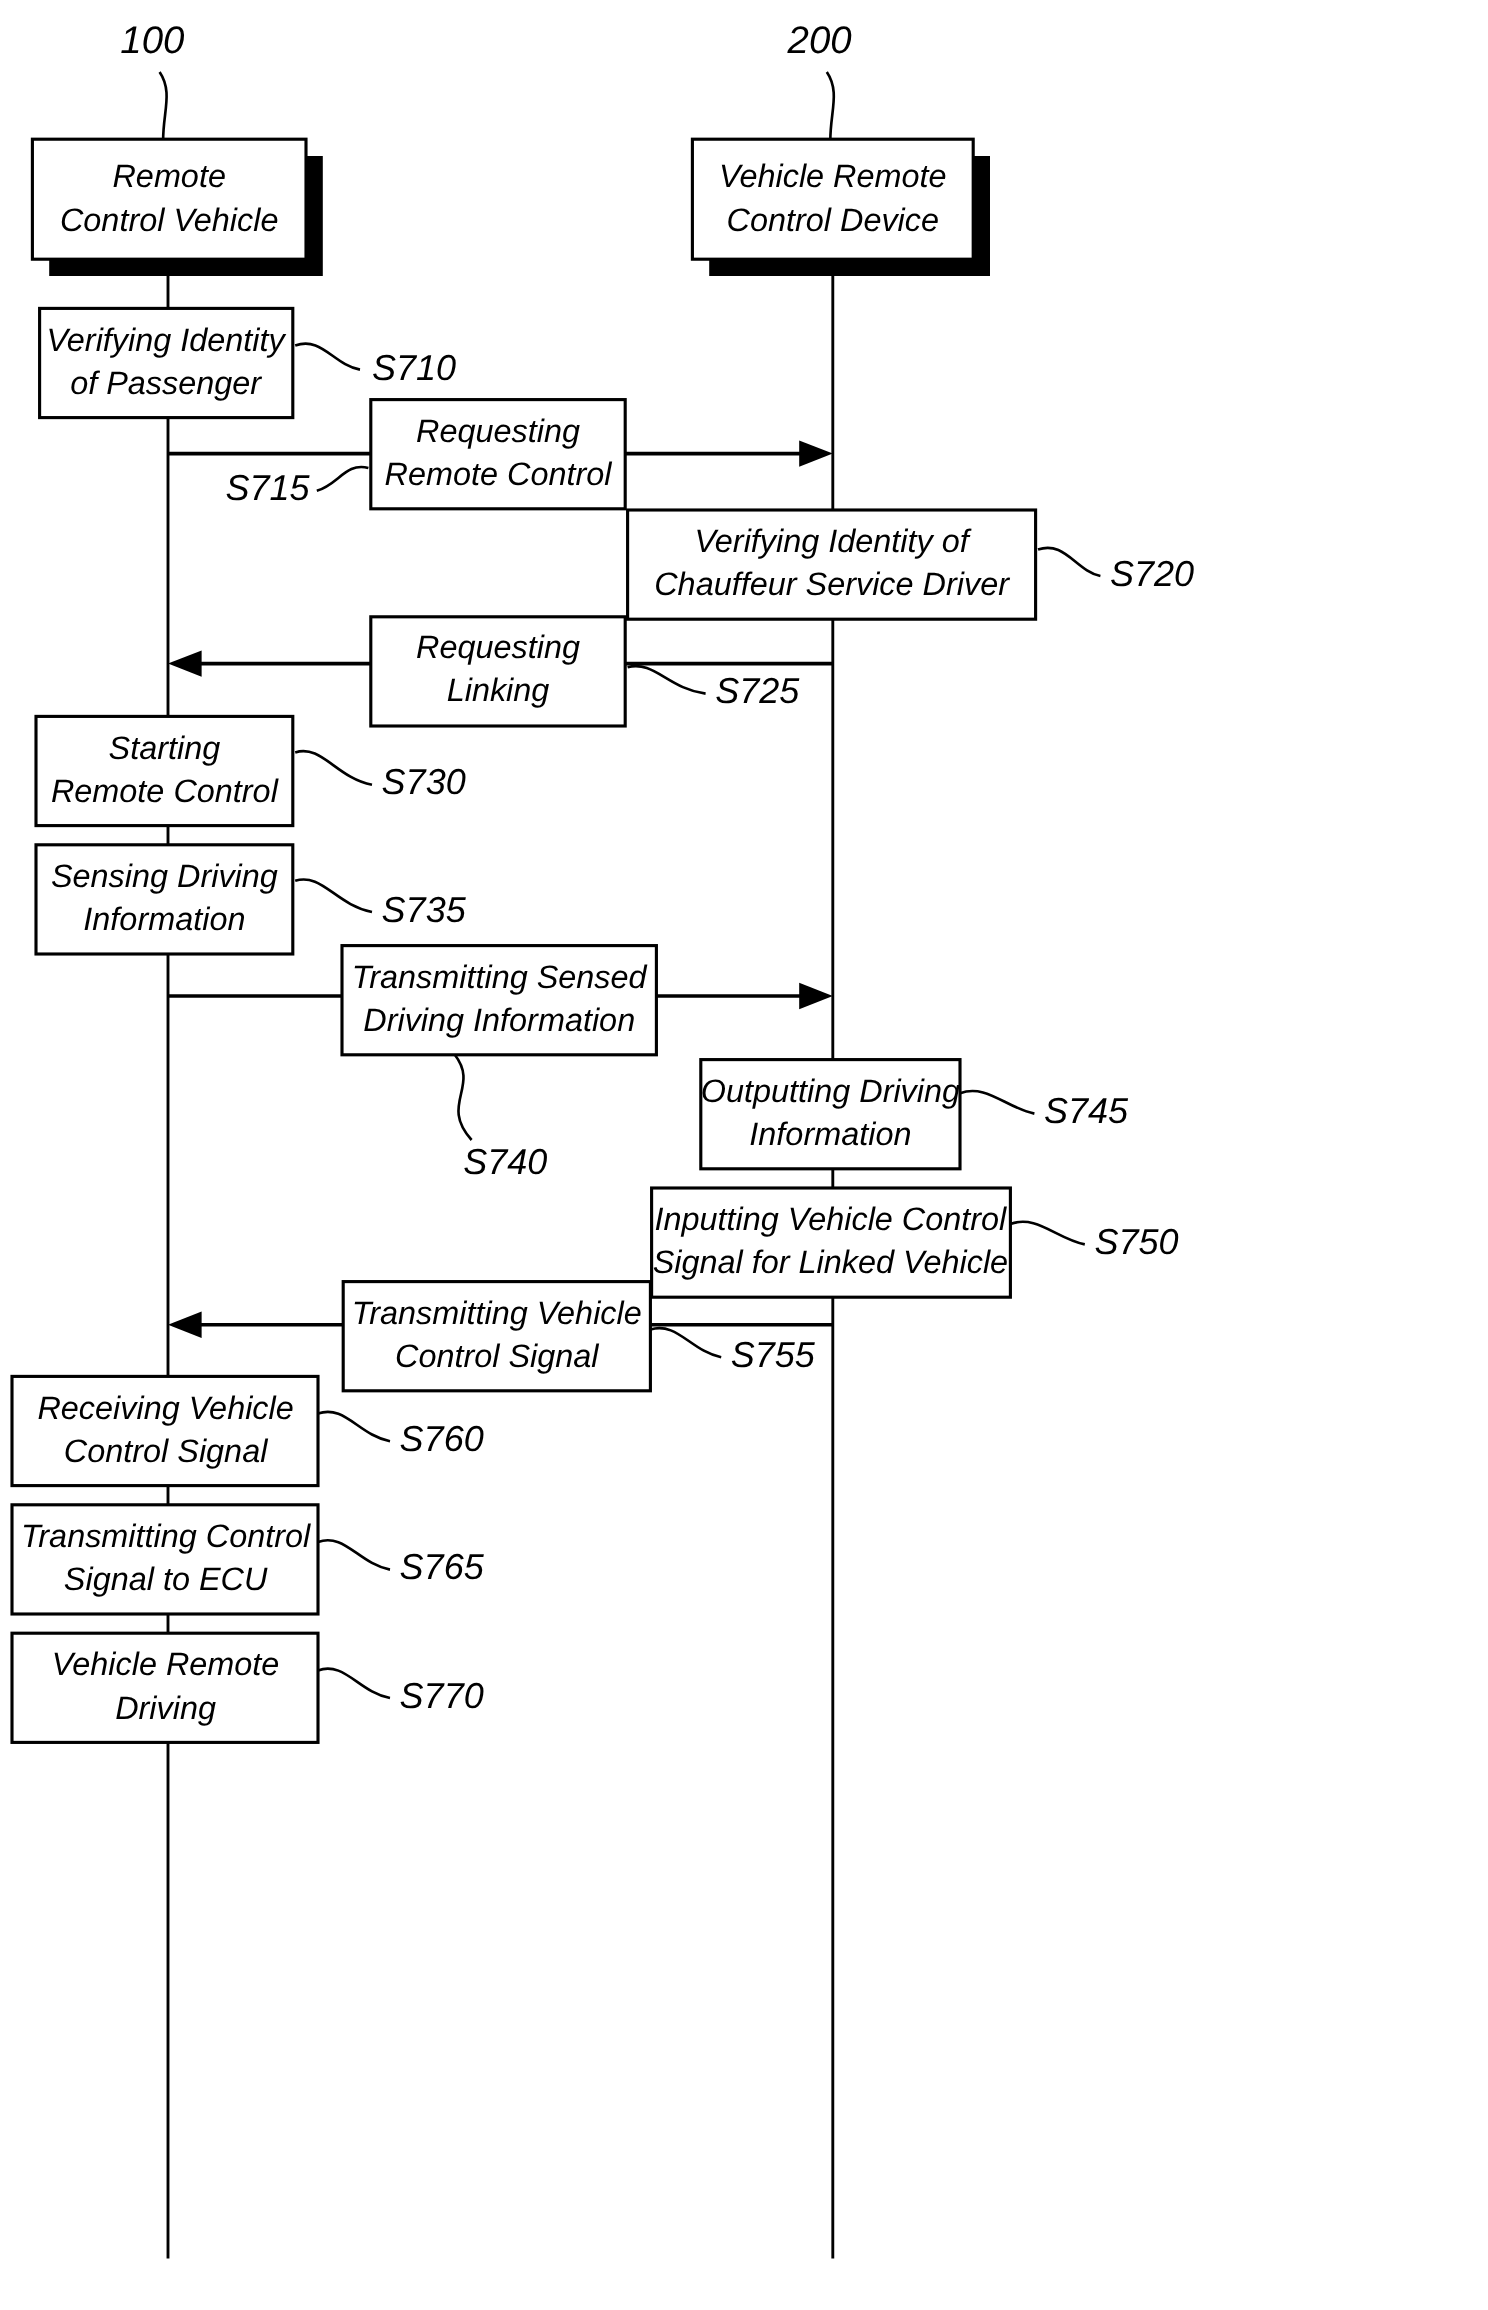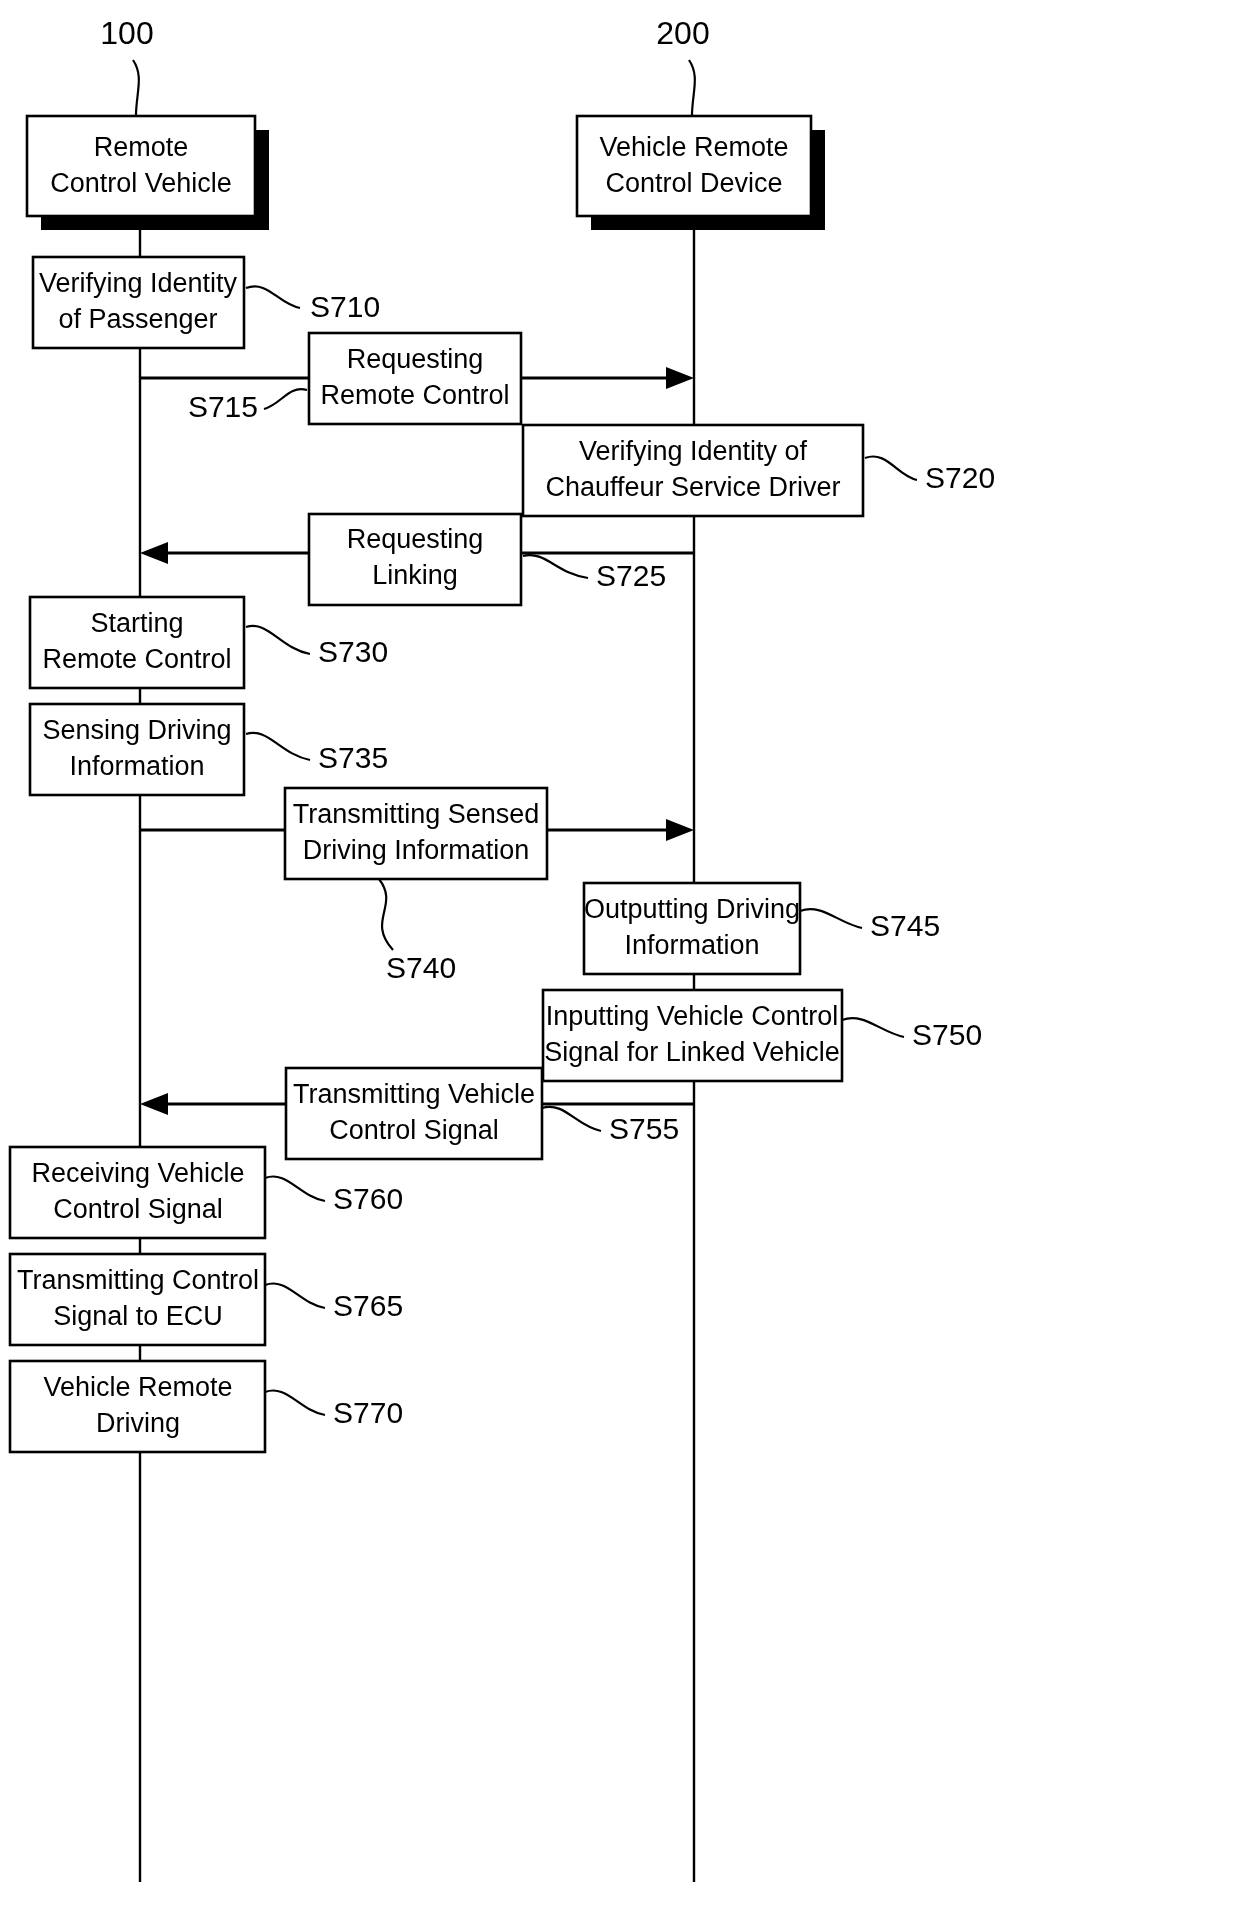--- a/index.html
+++ b/index.html
@@ -10,20 +10,21 @@
   body {
     width: 1240px;
     height: 1925px;
     font-family: "Liberation Sans", sans-serif;
     overflow: hidden;
   }
   #diagram-root {
     position: relative;
     width: 1240px;
     height: 1925px;
+    font-style: italic;
   }
   svg#figure {
     display: block;
     width: 1240px;
     height: 1925px;
   }
   .box-rect {
     fill: #ffffff;
     stroke: #000000;
     stroke-width: 2.6;

